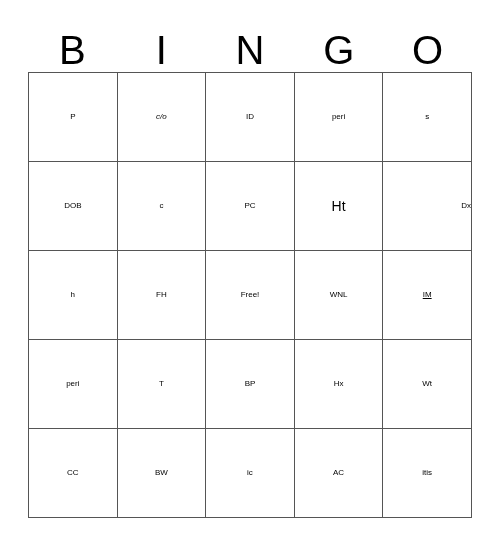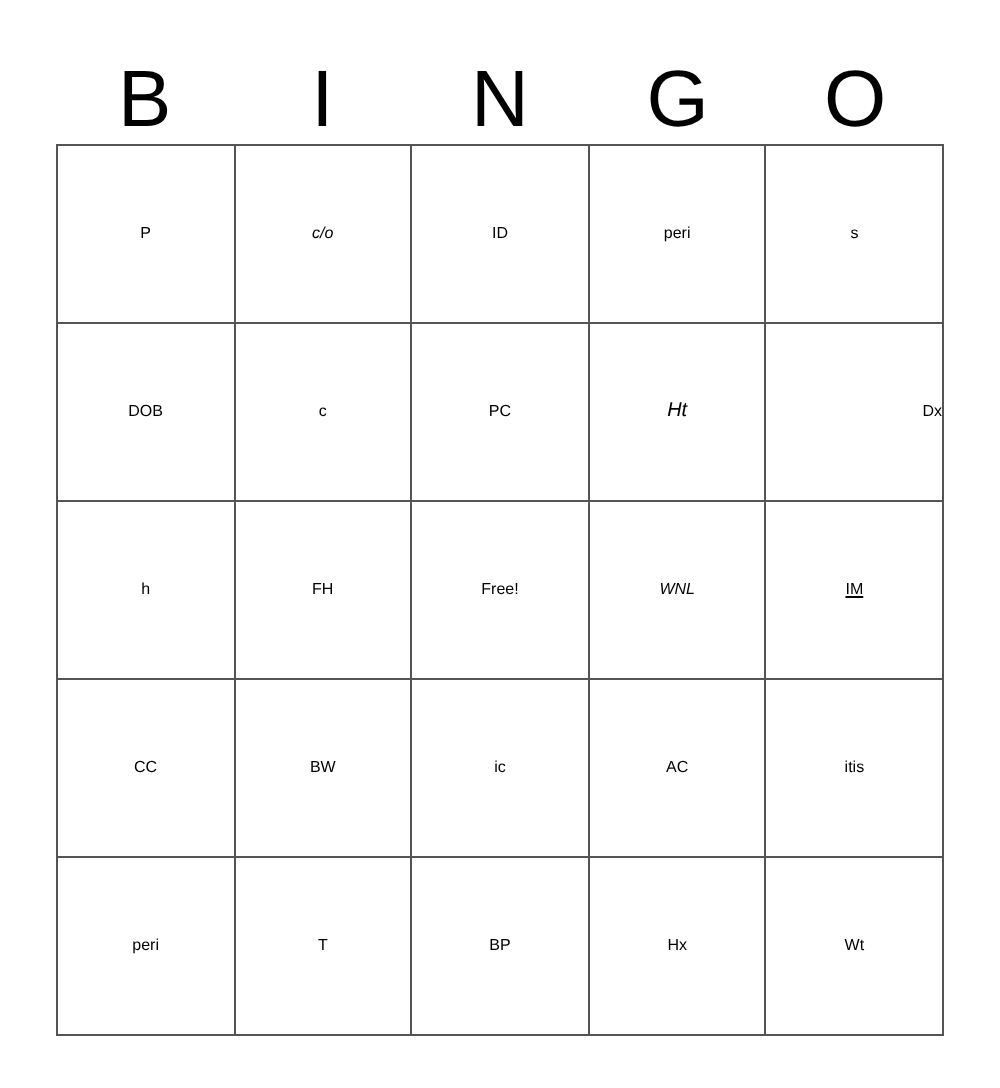--- a/index.html
+++ b/index.html
@@ -115,73 +115,73 @@
         <td>
             <span class="cell-inner" style="font-size: 8px;">DOB</span>
           </td>
         <td>
             <span class="cell-inner" style="font-size: 8px;">c</span>
           </td>
         <td>
             <span class="cell-inner" style="font-size: 8px;">PC</span>
           </td>
         <td>
-            <span class="cell-inner" style="font-size: 10px; font-style: italic;">Ht</span>
+            <span class="cell-inner" style="font-size: 14px;">Ht</span>
           </td>
         <td>
             <span class="cell-inner" style="font-size: 8px; text-align: right;">Dx</span>
           </td>
       </tr>
       <tr>
         <td>
             <span class="cell-inner" style="font-size: 8px;">h</span>
           </td>
         <td>
             <span class="cell-inner" style="font-size: 8px;">FH</span>
           </td>
         <td>
             <span class="cell-inner" style="font-size: 8px;">Free!</span>
           </td>
         <td>
-            <span class="cell-inner" style="font-size: 8px; font-style: italic;">WNL</span>
+            <span class="cell-inner" style="font-size: 8px;">WNL</span>
           </td>
         <td>
             <span class="cell-inner" style="font-size: 8px; text-decoration: underline;">IM</span>
+          </td>
+      </tr>
+      <tr>
+        <td>
+            <span class="cell-inner" style="font-size: 8px;">peri</span>
+          </td>
+        <td>
+            <span class="cell-inner" style="font-size: 8px;">T</span>
+          </td>
+        <td>
+            <span class="cell-inner" style="font-size: 8px;">BP</span>
+          </td>
+        <td>
+            <span class="cell-inner" style="font-size: 8px;">Hx</span>
+          </td>
+        <td>
+            <span class="cell-inner" style="font-size: 8px;">Wt</span>
           </td>
       </tr>
       <tr>
         <td>
             <span class="cell-inner" style="font-size: 8px;">CC</span>
           </td>
         <td>
             <span class="cell-inner" style="font-size: 8px;">BW</span>
           </td>
         <td>
             <span class="cell-inner" style="font-size: 8px;">ic</span>
           </td>
         <td>
             <span class="cell-inner" style="font-size: 8px;">AC</span>
           </td>
         <td>
             <span class="cell-inner" style="font-size: 8px;">itis</span>
           </td>
       </tr>
-      <tr>
-        <td>
-            <span class="cell-inner" style="font-size: 8px;">peri</span>
-          </td>
-        <td>
-            <span class="cell-inner" style="font-size: 8px;">T</span>
-          </td>
-        <td>
-            <span class="cell-inner" style="font-size: 8px;">BP</span>
-          </td>
-        <td>
-            <span class="cell-inner" style="font-size: 8px;">Hx</span>
-          </td>
-        <td>
-            <span class="cell-inner" style="font-size: 8px;">Wt</span>
-          </td>
-      </tr>
     </tbody>
   </table>
 
 </div>
 
 </body></html>

